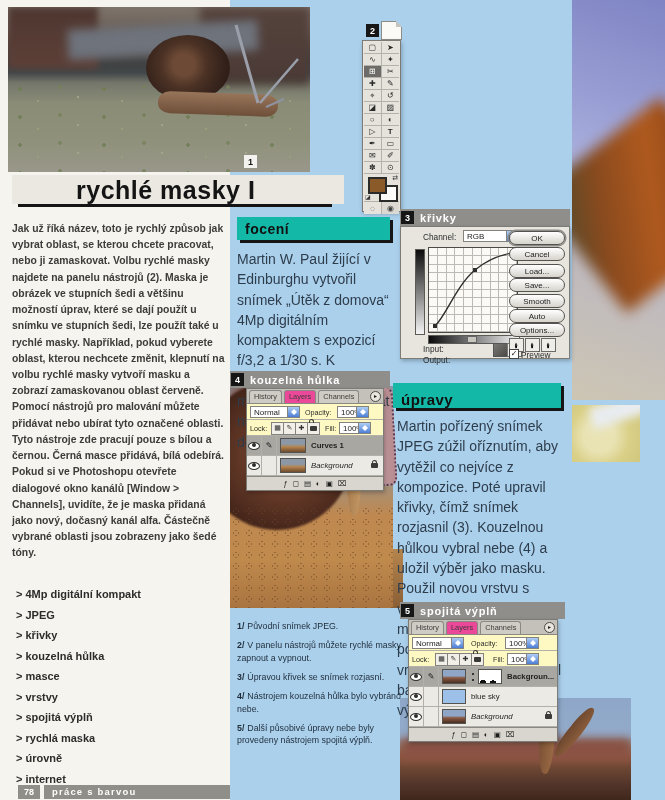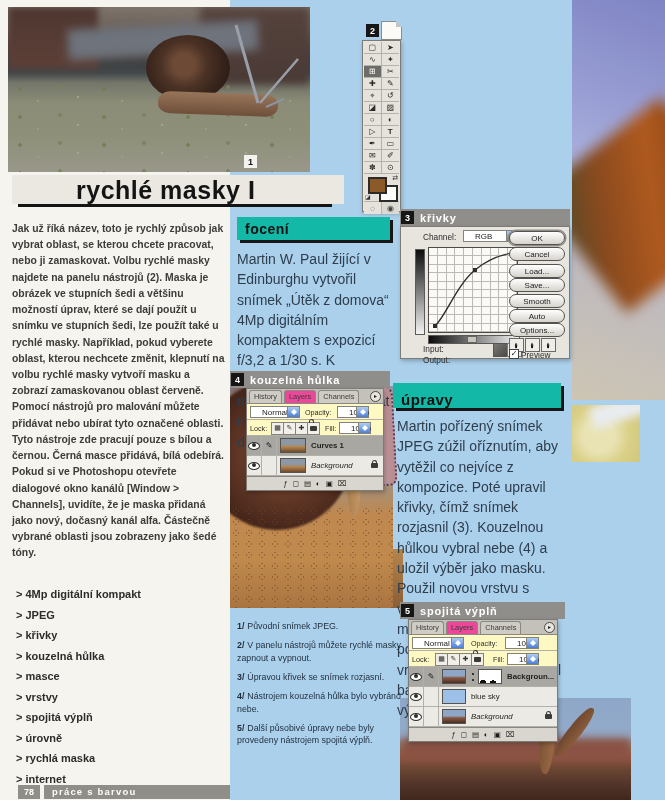--- a/index.html
+++ b/index.html
@@ -137,21 +137,21 @@
   .modes{display:flex;height:12px;}
   .modes span{flex:1;display:flex;align-items:center;justify-content:center;font-size:8px;color:#444;
     border-right:1px solid #b5b2ac;background:#e6e3dd;}
   .modes span:last-child{border-right:none;background:#dcd9d2;}
 
   
   .curves-hdr{left:400px;top:209px;width:170px;position:absolute;}
   .curves{left:400px;top:226px;width:170px;height:133px;}
   .lab{position:absolute;font-size:8.3px;color:#2c2c2a;}
   .dd{position:absolute;background:#fff;border:1px solid #84827c;height:12px;font-size:8px;
-      line-height:12px;padding:0 11px;color:#222;box-sizing:border-box;}
+      line-height:12px;padding:0 3px;color:#222;box-sizing:border-box;}
   .step{position:absolute;right:0;top:0;width:11px;height:100%;
       background:linear-gradient(#aecdf4,#4d7ed6);border-left:1px solid #84827c;}
   .step::before,.step::after{content:"";position:absolute;left:2.5px;border-left:3px solid transparent;border-right:3px solid transparent;}
   .step::before{top:2px;border-bottom:3px solid #fff;}
   .step::after{bottom:2px;border-top:3px solid #fff;}
   .vgrad{position:absolute;left:14px;top:22px;width:8px;height:84px;background:linear-gradient(#0c0c0c,#f4f4f4);border:1px solid #5c5a56;}
   .cgrid{position:absolute;left:27px;top:20px;width:88px;height:84px;background:#fbfaf7;border:1px solid #4c4a46;
     background-image:repeating-linear-gradient(to right,transparent 0 7.8px,#bdbab4 7.8px 8.8px),
                      repeating-linear-gradient(to bottom,transparent 0 7.4px,#bdbab4 7.4px 8.4px);}
   .hgrad{position:absolute;left:27px;top:108px;width:90px;height:7px;background:linear-gradient(90deg,#0c0c0c,#f4f4f4);border:1px solid #5c5a56;}
@@ -259,22 +259,22 @@
 
   <div class="abs intro">Jak už říká název, toto je rychlý způsob jak vybrat oblast, se kterou chcete pracovat, nebo ji zamaskovat. Volbu rychlé masky najdete na panelu nástrojů (2). Maska je obrázek ve stupních šedi a většinu možností úprav, které se dají použít u snímku ve stupních šedi, lze použít také u rychlé masky. Například, pokud vyberete oblast, kterou nechcete změnit, klepnutí na volbu rychlé masky vytvoří masku a zobrazí zamaskovanou oblast červeně. Pomocí nástrojů pro malování můžete přidávat nebo ubírat tyto označené oblasti. Tyto nástroje zde pracují pouze s bílou a černou. Černá masce přidává, bílá odebírá. Pokud si ve Photoshopu otevřete dialogové okno kanálů [Window &gt; Channels], uvidíte, že je maska přidaná jako nový, dočasný kanál alfa. Částečně vybrané oblasti jsou zobrazeny jako šedé tóny.</div>
   <ul class="abs keywords">
     <li>4Mp digitální kompakt</li>
     <li>JPEG</li>
     <li>křivky</li>
     <li>kouzelná hůlka</li>
     <li>masce</li>
     <li>vrstvy</li>
     <li>spojitá výplň</li>
+    <li>rychlá maska</li>
     <li>úrovně</li>
-    <li>rychlá maska</li>
     <li>internet</li>
   </ul>
   <div class="abs pagenum">78</div>
   <div class="abs footbar">práce s barvou</div>
 
   <div class="abs badge tb-badge">2</div>
   <div class="abs docicon"></div>
   <div class="abs chrome toolbar">
     <div class="toolgrid">
       <span></span>

